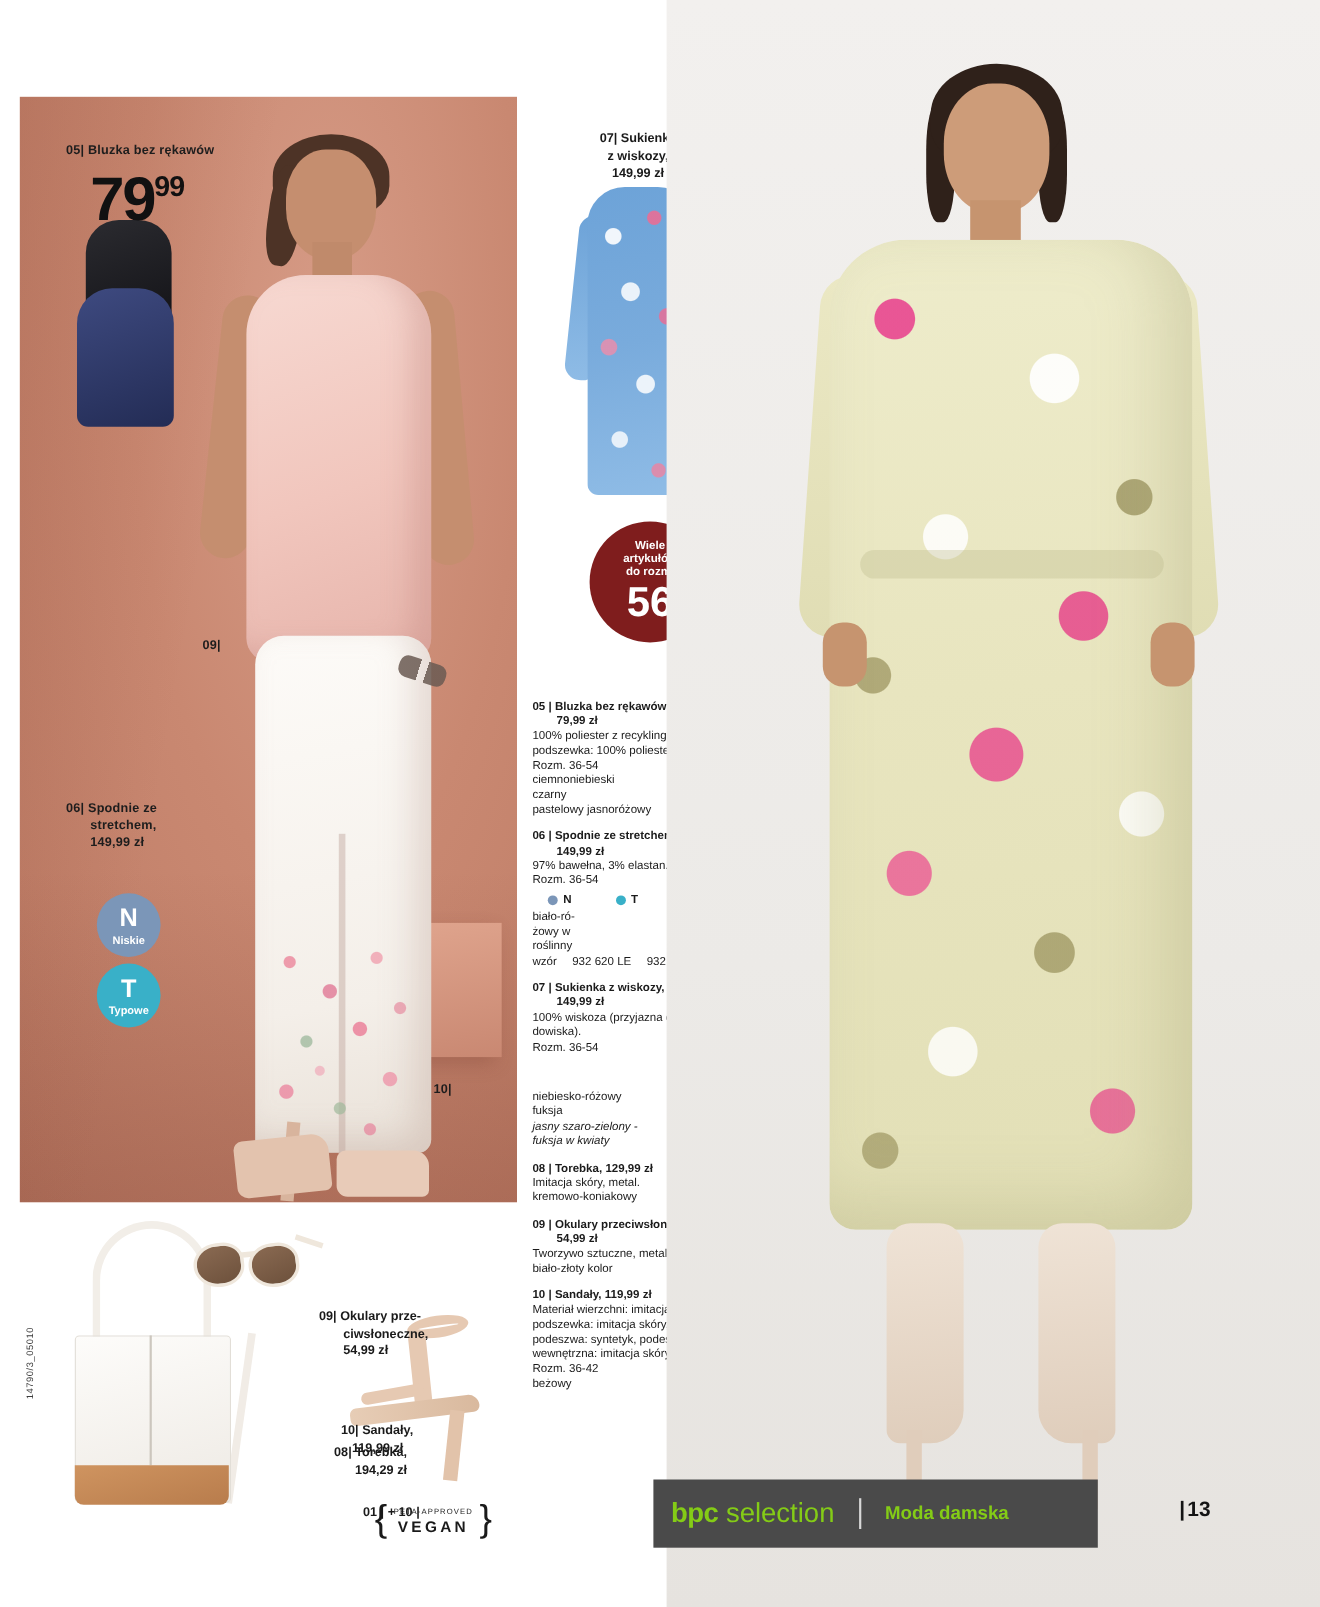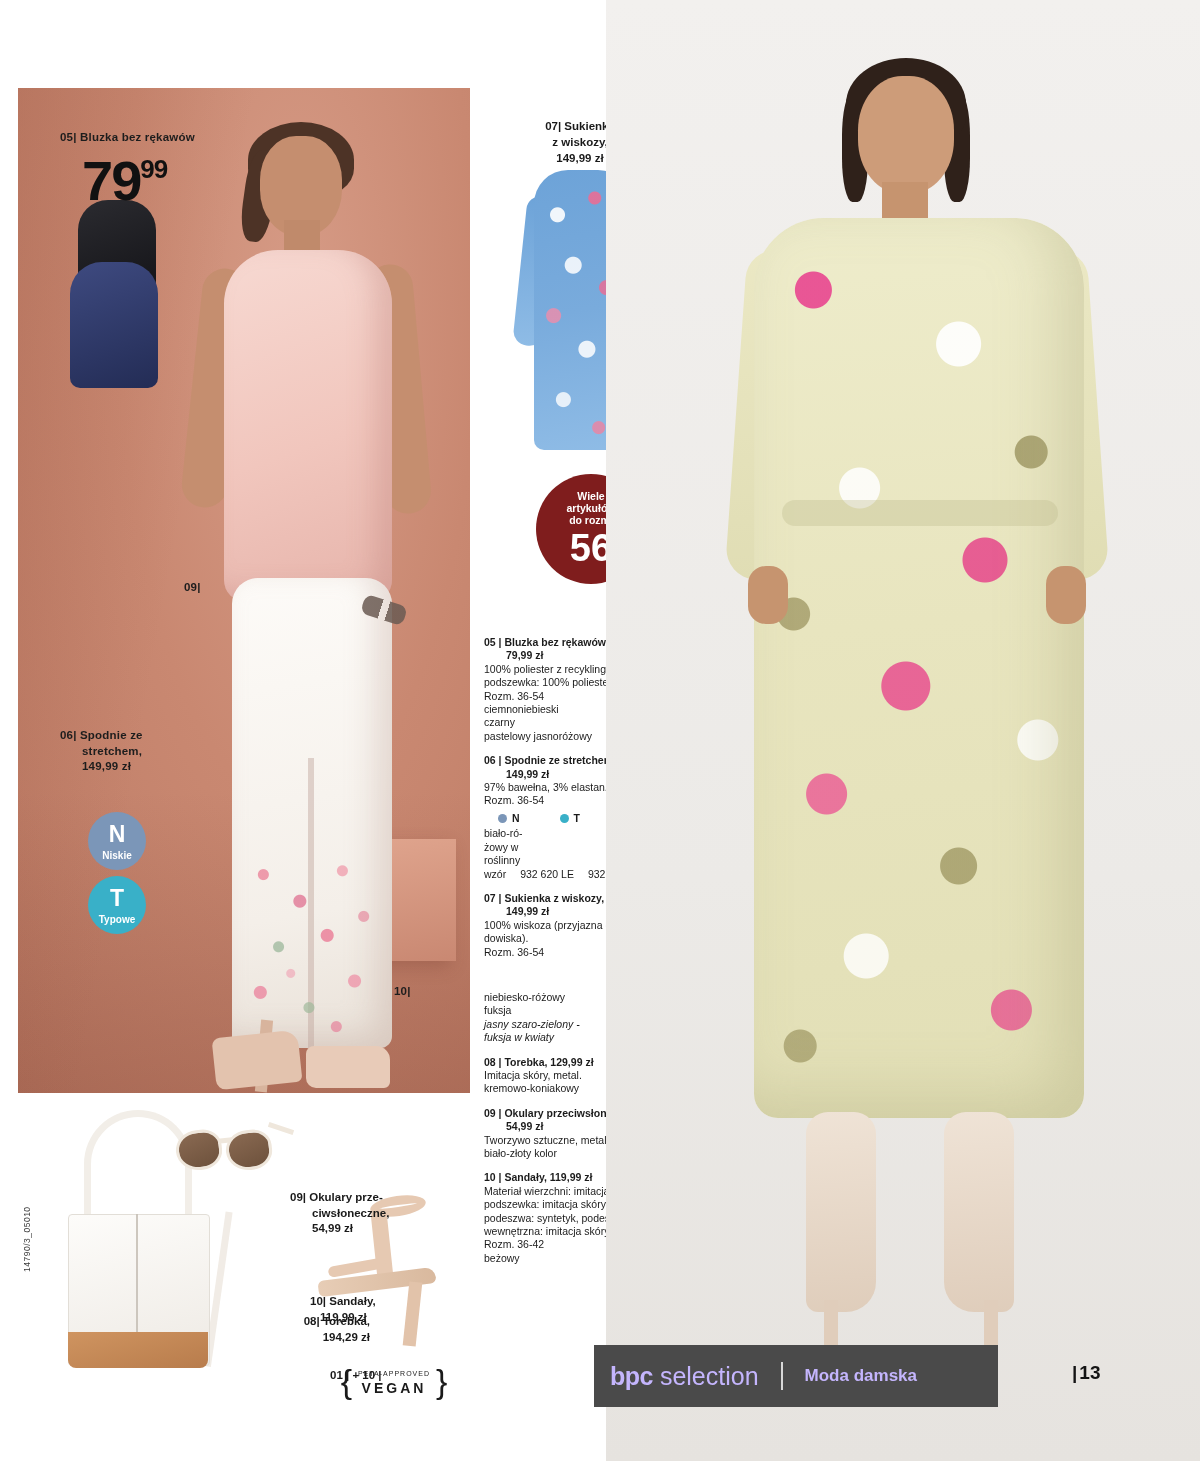--- a/index.html
+++ b/index.html
@@ -353,21 +353,21 @@
     left: 594px;
     top: 1345px;
     width: 404px;
     height: 62px;
     background: #4a4a4a;
     display: flex;
     align-items: center;
     gap: 22px;
     padding-left: 16px;
     box-sizing: border-box;
-    color: #c4b5fd;
+    color: #84cc16;
   }
   .brand-bpc { font-size: 25px; font-weight: bold; letter-spacing: -0.5px; }
   .brand-sel { font-size: 25px; font-weight: normal; }
   .brand-sep { width: 2px; height: 28px; background: #d8d8d8; }
   .brand-cat { font-size: 17px; font-weight: bold; }
   .page-num {
     position: absolute;
     left: 1072px; top: 1362px;
     font-size: 19px; font-weight: bold; color: #141414;
   }

